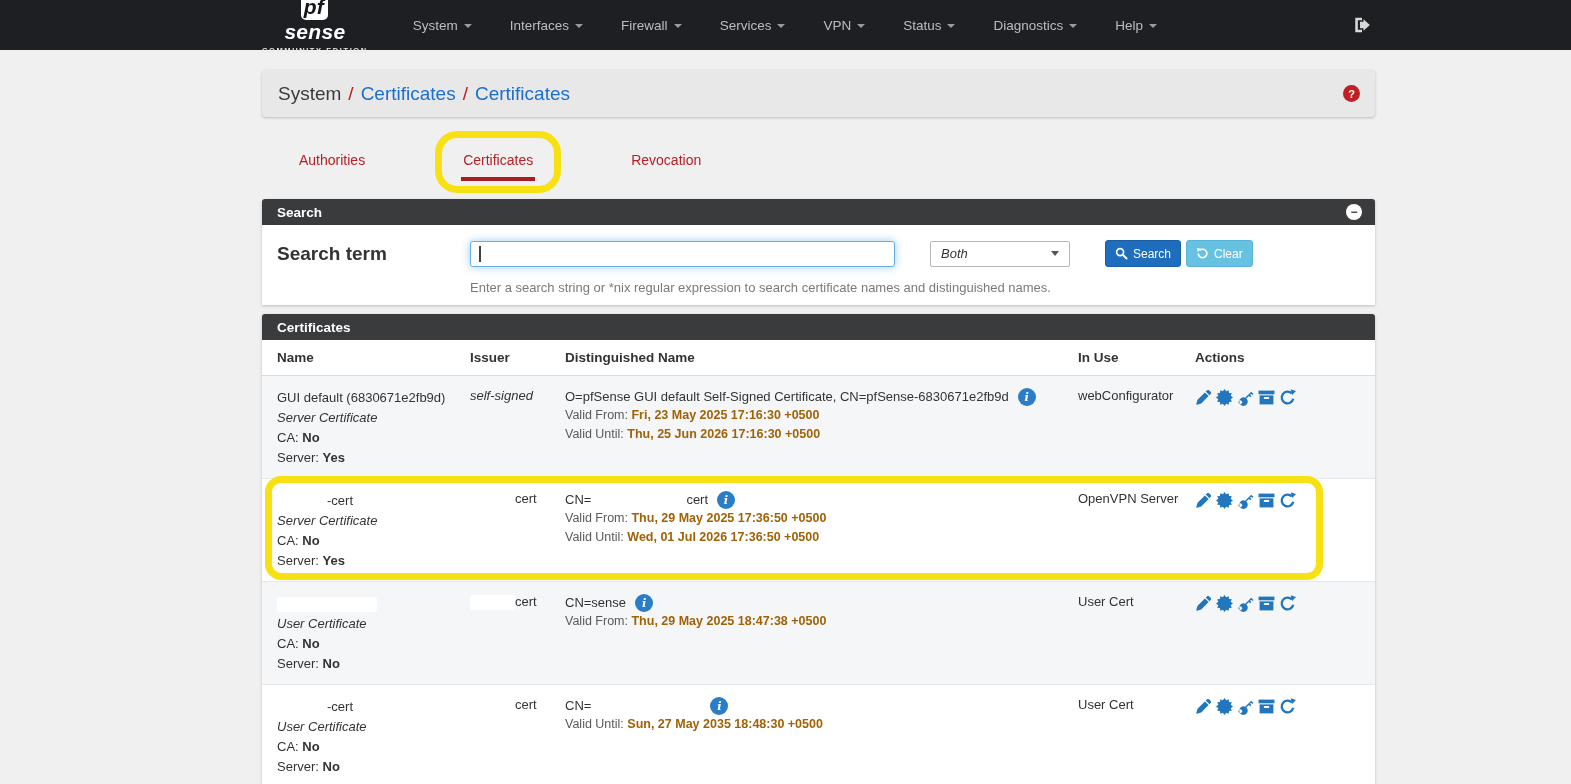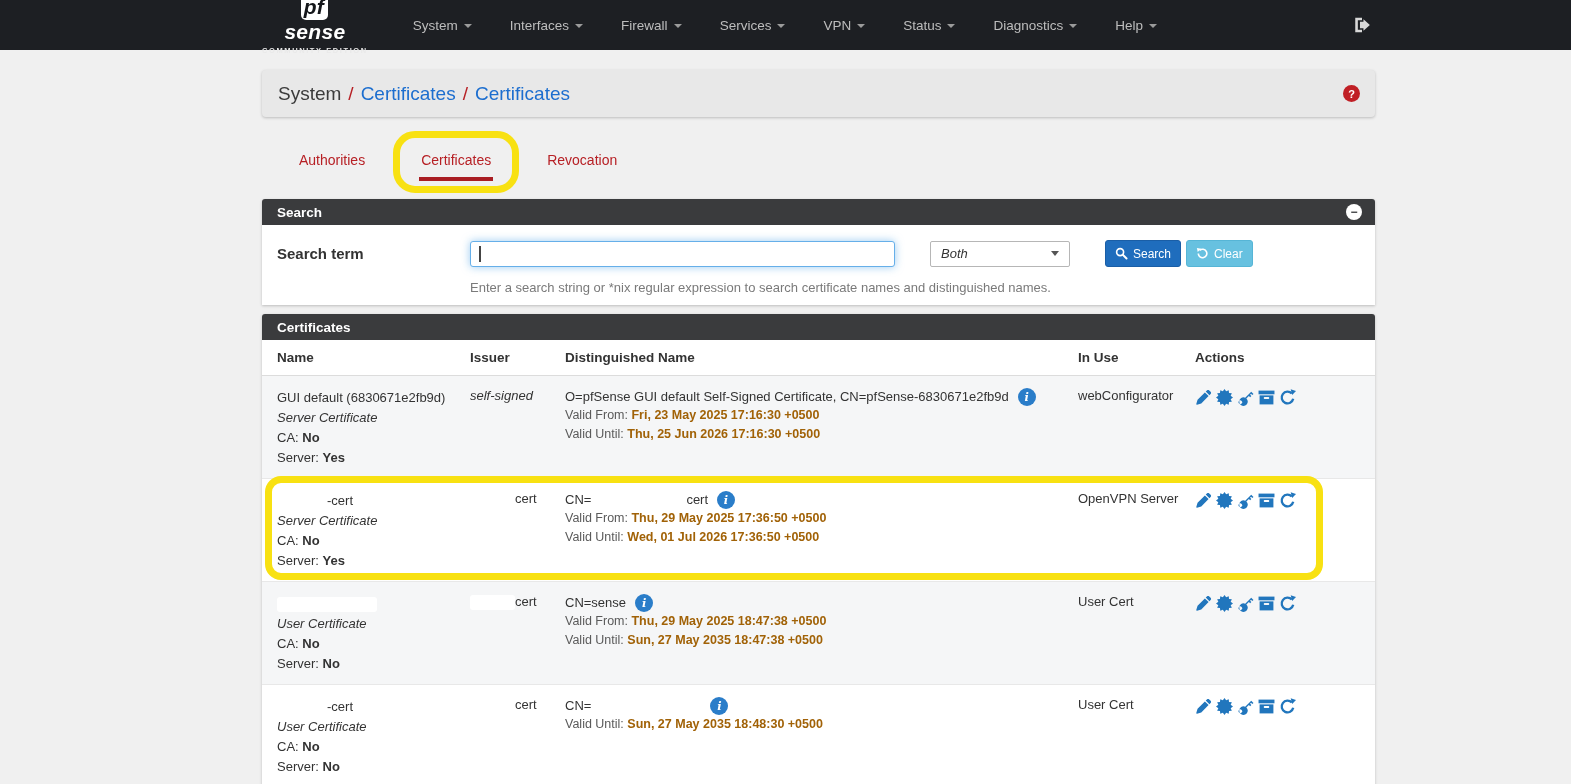--- a/index.html
+++ b/index.html
@@ -23,33 +23,33 @@
   .logout-btn svg { width:18px; height:18px; fill:#d8d8d8; }
   
   .content { margin-left:262px; width:1113px; }
   
   .breadcrumb-panel { margin-top:20px; background:#e8e8e8; border-radius:4px; height:47px; display:flex; align-items:center; padding:0 16px; box-shadow:0 1px 3px rgba(0,0,0,.22); position:relative; }
   .bc-section { font-size:19px; color:#3b3b3b; }
   .bc-sep { font-size:19px; color:#b72025; margin:0 7px; }
   .bc-link { font-size:19px; color:#1c6ecf; cursor:pointer; }
   .help-badge { position:absolute; right:15px; width:17px; height:17px; border-radius:50%; background:#c01f25; color:#fff; font-size:11px; font-weight:bold; display:flex; align-items:center; justify-content:center; cursor:pointer; }
   
-  .tabs { margin-top:26px; display:flex; padding-left:20px; }
+  .tabs { margin-top:26px; display:flex; padding-left:20px;gap:42px; }
   .tab { position:relative; color:#b72025; font-size:14px; padding:9px 17px 13px; margin-right:22px; cursor:pointer; }
   .tab.active .tab-underline { position:absolute; left:15px; right:15px; bottom:0; height:4px; background:#a91d22; }
   .hl-tab-box { position:absolute; top:-12px; bottom:-12px; left:-11px; right:-11px; border:7px solid #f8e112; border-radius:22px; pointer-events:none; }
   
   .panel { margin-top:18px; box-shadow:0 1px 3px rgba(0,0,0,.22); border-radius:3px 3px 0 0; }
   .panel-header { background:#3a3b3d; color:#fff; font-size:13.5px; font-weight:bold; padding:5px 15px; position:relative; border-radius:3px 3px 0 0; display:flex; align-items:center; height:26px; }
   .collapse-icon { position:absolute; right:13px; width:16px; height:16px; border-radius:50%; background:#fff; color:#3a3b3d; display:flex; align-items:center; justify-content:center; font-size:12px; font-weight:bold; line-height:1; cursor:pointer; }
   .panel-body { background:#fff; }
   
   .search-body { padding:15px 15px 10px; }
   .search-row { display:flex; align-items:center; }
-  .search-label { width:193px; font-size:15px; font-weight:bold; color:#333; }
+  .search-label { width:193px; font-size:19px; font-weight:bold; color:#333; }
   .input-wrap { position:relative; width:425px; }
   .input-wrap input { width:100%; height:26px; border:1px solid #66afe9; border-radius:3px; outline:none; box-shadow:0 0 8px rgba(102,175,233,.65); padding:0 8px; font-size:13px; font-family:"Liberation Sans", sans-serif; }
   .fake-caret { position:absolute; left:9px; top:5px; width:1.5px; height:16px; background:#444; }
   .select-box { margin-left:35px; width:140px; height:26px; border:1px solid #b6b6b6; border-radius:2px; background:#fff; display:flex; align-items:center; justify-content:space-between; padding:0 10px; font-size:13px; color:#333; cursor:pointer;font-style:italic; }
   .select-arrow { width:0; height:0; border-left:4px solid transparent; border-right:4px solid transparent; border-top:5px solid #555; }
   .search-btns { margin-left:35px; display:flex; gap:5px; }
   .btn { display:flex; align-items:center; gap:5px; color:#fff; font-size:12px; border-radius:3px; padding:0 9px; height:27px; cursor:pointer; white-space:nowrap; }
   .btn svg { width:13px; height:13px; }
   .btn-search { background:#1f6dbd; border:1px solid #1a5ea6; }
   .btn-clear { background:#67c1e0; border:1px solid #56b5d6; }
@@ -289,21 +289,20 @@
           <div class="nm-line"><span>CA:</span> <span class="b">No</span></div>
           <div class="nm-line"><span>Server:</span> <span class="b">No</span></div>
         </div>
         <div class="c-issuer"><span class="redact w45"></span><span>cert</span></div>
         <div class="c-dn">
           <div class="dn-line">
               <span>CN=sense</span>
               <span class="info-icon">i</span>
             </div>
           <div class="valid-line"><span>Valid From:</span> <span class="b">Thu, 29 May 2025 18:47:38 +0500</span></div>
-          <div class="valid-line"><span>Valid Until:</span> <span class="b">Sun, 27 May 2035 18:47:38 +0500</span></div>
         </div>
         <div class="c-inuse">User Cert</div>
         <div class="c-actions actions">
           <svg viewBox="0 0 16 16">
               <path d="M11.2 1.3c.6-.6 1.6-.6 2.2 0l1.3 1.3c.6.6.6 1.6 0 2.2l-1.1 1.1-3.5-3.5 1.1-1.1zM9.3 3.2l3.5 3.5-6.9 6.9-4 1.2c-.4.1-.8-.3-.7-.7l1.2-4 6.9-6.9z"></path>
             </svg>
           <svg viewBox="0 0 16 16">
               <polygon points="16,8 13.8,9.55 14.93,12 12.24,12.24 12,14.93 9.55,13.8 8,16 6.45,13.8 4,14.93 3.76,12.24 1.07,12 2.2,9.55 0,8 2.2,6.45 1.07,4 3.76,3.76 4,1.07 6.45,2.2 8,0 9.55,2.2 12,1.07 12.24,3.76 14.93,4 13.8,6.45"></polygon>
             </svg>
           <svg viewBox="0 0 16 16">

